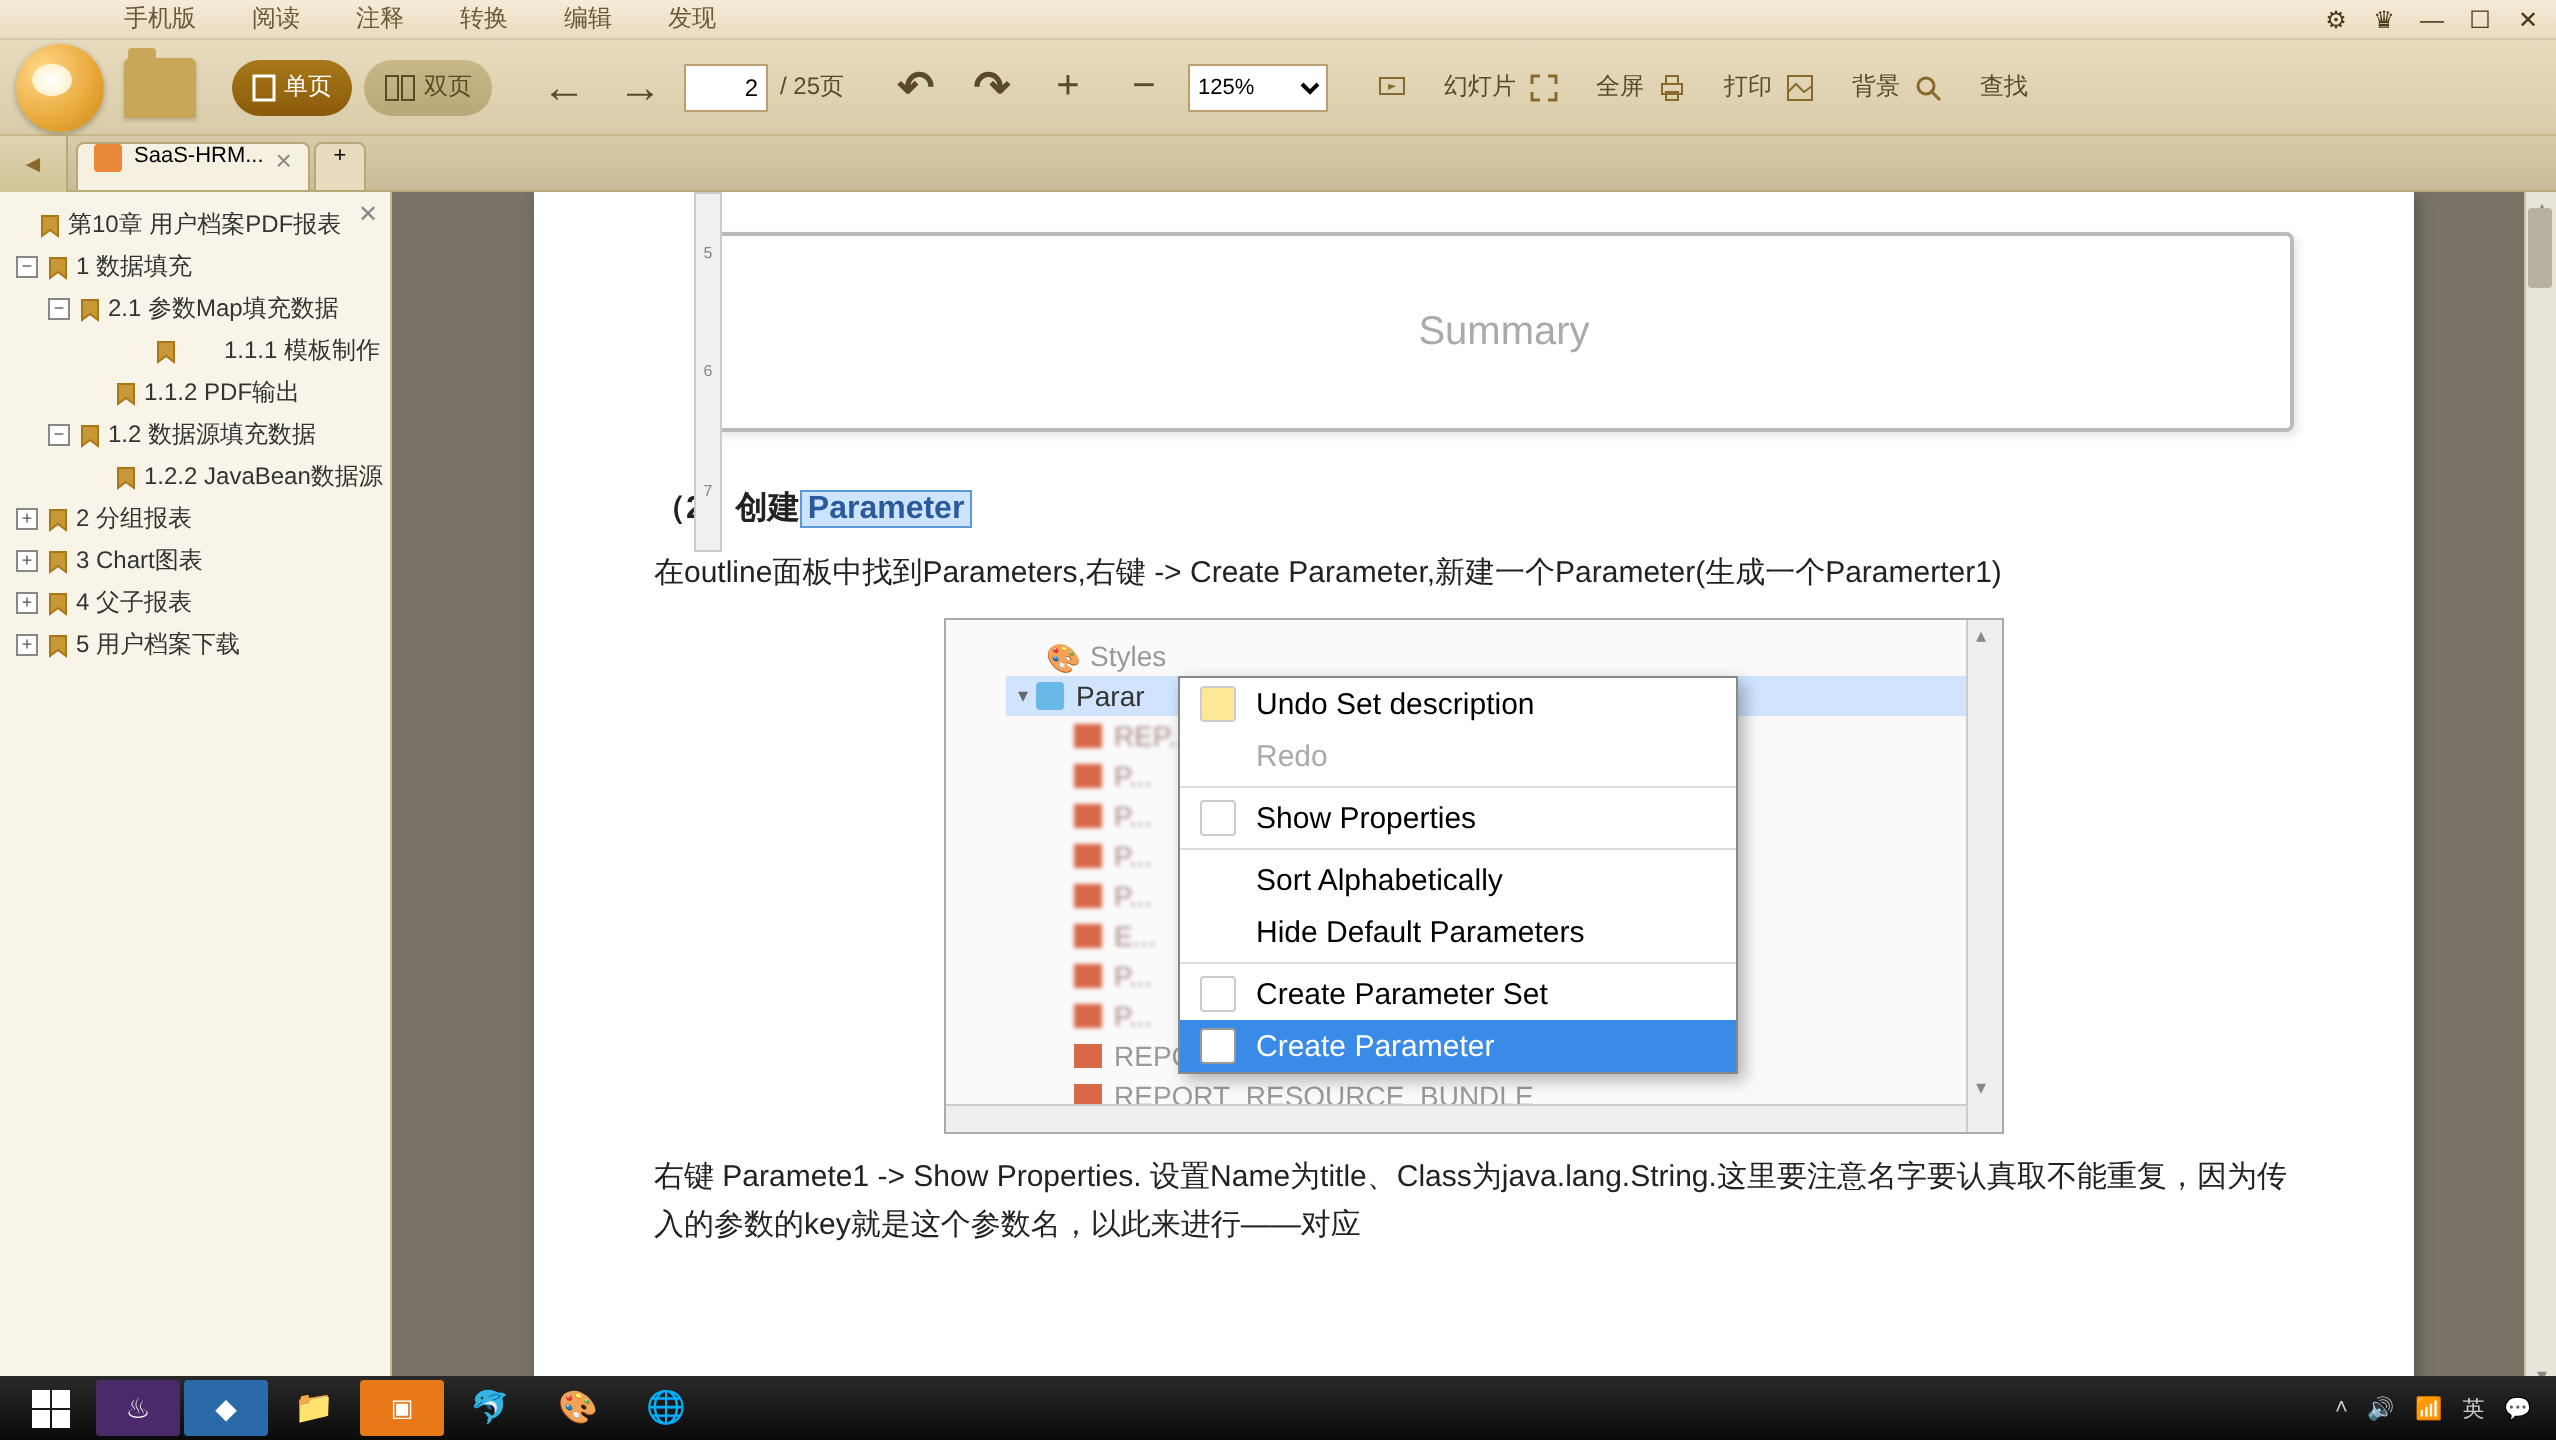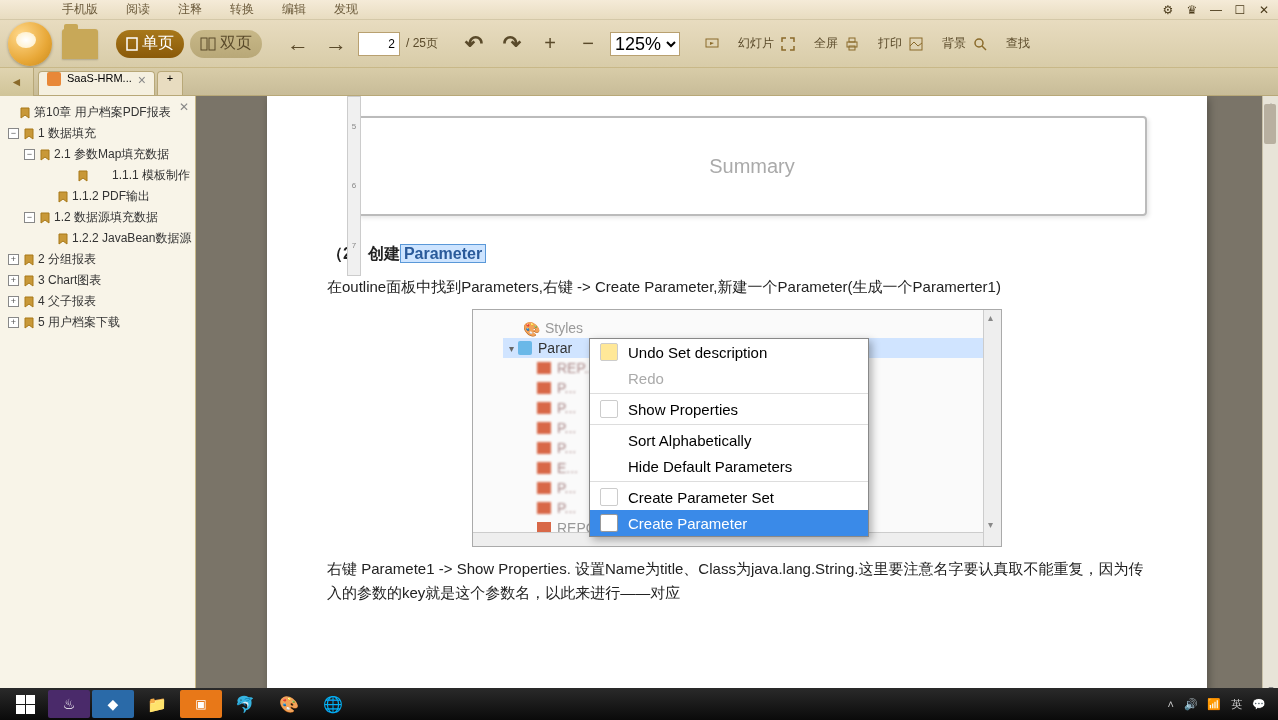--- a/index.html
+++ b/index.html
@@ -7,28 +7,28 @@
 
 .menubar { height: 20px; background: linear-gradient(#f5ebd8,#e8dcc0); display: flex; align-items: center; padding-left: 62px; gap: 28px; color: #6b5a3a; border-bottom: 1px solid #d4c8a8; }
 .menubar .menu-item { cursor: pointer; }
 .menubar .winctrls { margin-left: auto; display: flex; gap: 8px; padding-right: 6px; }
 .menubar .winctrls span { width: 16px; height: 16px; display: inline-flex; align-items: center; justify-content: center; color: #4a3a1a; cursor: pointer; }
 
 .toolbar { height: 48px; background: linear-gradient(#e8dcc0,#d8cca8); display: flex; align-items: center; padding: 0 8px; gap: 6px; border-bottom: 1px solid #c8b888; }
 .logo { width: 44px; height: 44px; background: radial-gradient(circle at 30% 30%, #ffd88a, #e8a838 60%, #c88818); border-radius: 50%; box-shadow: 0 1px 3px rgba(0,0,0,.3); position: relative; margin-right: 4px;}
 .logo::after{content:"";position:absolute;left:8px;top:10px;width:20px;height:16px;background:radial-gradient(#fff,#ffedc0);border-radius:50%;}
 .tbbtn { min-width: 32px; height: 32px; display: inline-flex; align-items: center; justify-content: center; border-radius: 4px; cursor: pointer; color: #5a4a2a; }
-.tbbtn.pill { background: linear-gradient(#a8781a,#8a5a0a); color: #fff; border-radius: 16px; padding: 0 10px; height: 28px; gap: 4px; font-size: 16px; }
+.tbbtn.pill { background: linear-gradient(#a8781a,#8a5a0a); color: #fff; border-radius: 16px; padding: 0 10px; height: 28px; gap: 4px; font-size: 12px; }
 .tbbtn.pill.muted { background: linear-gradient(#c8b888,#b8a878); color: #5a4a2a; }
 .folder-icon { width:36px;height:30px;background:#c8a858;border-radius:3px 3px 0 0;position:relative;box-shadow:0 1px 2px rgba(0,0,0,.2);}
 .folder-icon::before{content:"";position:absolute;top:-5px;left:2px;width:14px;height:6px;background:#c8a858;border-radius:2px 2px 0 0;}
 .arrow { font-size: 22px; font-weight: bold; }
 .page-input { width: 42px; height: 24px; border: 1px solid #b8a070; background: #fff; text-align: right; padding-right: 4px; font-size: 12px; }
 .page-total { color: #5a4a2a; }
-.zoom-select { height: 24px; border: 1px solid #b8a070; background: #fff; font-size: 18px; width: 70px; }
+.zoom-select { height: 24px; border: 1px solid #b8a070; background: #fff; font-size: 11px; width: 70px; }
 .tool-label { display: flex; align-items: center; gap: 18px; color: #5a4a2a; cursor: pointer; }
 .tool-label svg { width: 16px; height: 16px; }
 
 .tabbar { height: 28px; background: linear-gradient(#d8cca8,#c8bc98); display: flex; align-items: flex-end; padding-left: 38px; border-bottom: 1px solid #b8a878; position:relative;}
 .collapse-btn{position:absolute;left:0;top:0;width:34px;height:28px;background:linear-gradient(#e0d4b0,#d0c498);display:flex;align-items:center;justify-content:center;color:#8a6a2a;border-right:1px solid #b8a878;cursor:pointer;}
 .tab { height: 24px; background: #f5f0e0; border: 1px solid #b8a878; border-bottom: none; border-radius: 4px 4px 0 0; display: flex; align-items: flex-start; padding: 0 8px; gap: 6px; margin-right: 2px; font-size: 11px; cursor: pointer; }
 .tab .ficon { width: 14px; height: 14px; background: #e88838; border-radius: 2px; display:inline-block;}
 .tab .close { color: #888; cursor: pointer; font-size: 14px; }
 .tab.new { width: 26px; justify-content: center; background: #e8dcc0; }
 
@@ -301,20 +301,24 @@
         <div class="tree-line" style="padding-left:34px;filter:blur(1px);color:#a88;"><span class="sico" style="background:#d86848;width:14px;height:12px;"></span>P...</div>
         <div class="tree-line" style="padding-left:34px;filter:blur(1px);color:#a88;"><span class="sico" style="background:#d86848;width:14px;height:12px;"></span>P...</div>
         <div class="tree-line" style="padding-left:34px;filter:blur(1px);color:#a88;"><span class="sico" style="background:#d86848;width:14px;height:12px;"></span>P...</div>
         <div class="tree-line" style="padding-left:34px;filter:blur(1px);color:#a88;"><span class="sico" style="background:#d86848;width:14px;height:12px;"></span>E...</div>
         <div class="tree-line" style="padding-left:34px;filter:blur(1px);color:#a88;"><span class="sico" style="background:#d86848;width:14px;height:12px;"></span>P...</div>
         <div class="tree-line" style="padding-left:34px;filter:blur(1px);color:#a88;"><span class="sico" style="background:#d86848;width:14px;height:12px;"></span>P...</div>
         <div class="tree-line" style="padding-left:34px;color:#999;">
             <span class="sico" style="background:#d86848;width:14px;height:12px;"></span>
             <span>REPORT_LOCALE</span>
           </div>
+        <div class="tree-line" style="padding-left:34px;color:#999;">
+            <span class="sico" style="background:#d86848;width:14px;height:12px;"></span>
+            <span>REPORT_RESOURCE_BUNDLE</span>
+          </div>
 
         <div class="ctx-menu">
           <div class="ctx-item">
               <span class="cicon" style="background:#ffe898;"></span>
               <span>Undo Set description</span>
             </div>
           <div class="ctx-item disabled">
               <span class="cicon"></span>
               <span>Redo</span>
             </div>

